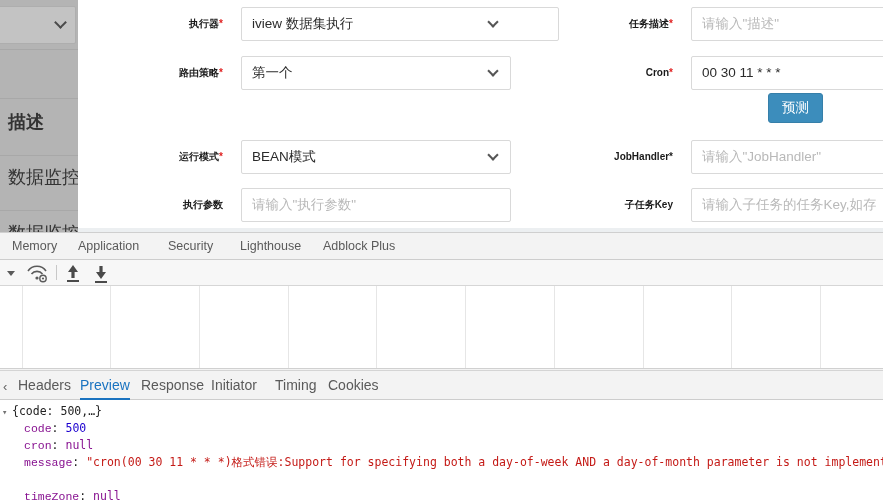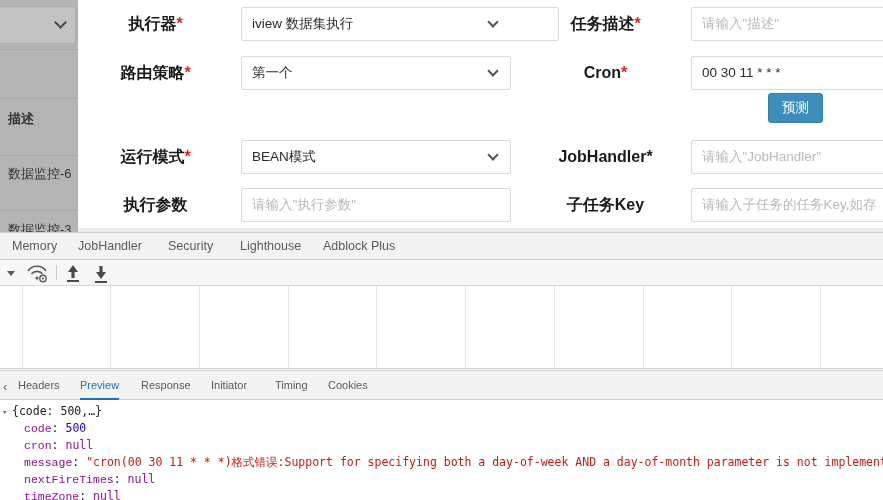--- a/index.html
+++ b/index.html
@@ -28,33 +28,33 @@
     position: absolute; right: 10px; top: 11px;
     width: 9px; height: 9px;
     border-right: 2px solid #4a4a4a; border-bottom: 2px solid #4a4a4a;
     transform: rotate(45deg);
   }
   .behind-hr {
     position: absolute; left: 0; width: 78px; height: 1px; background: #a8a8a8;
   }
   .behind-txt {
     position: absolute; left: 8px;
-    font-size: 13px; color: #333; white-space: nowrap;
+    font-size: 18px; color: #333; white-space: nowrap;
   }
   .behind-txt.bold { font-weight: bold; }
 
   
   .modal {
     position: absolute; left: 78px; top: 0; width: 805px; height: 228px;
     background: #ffffff;
   }
   .form-row { position: absolute; }
   .f-label {
-    position: absolute; text-align: center;
-    font-size: 16px; font-weight: bold; color: #1a1a1a;
+    position: absolute; text-align: right;
+    font-size: 10px; font-weight: bold; color: #1a1a1a;
     line-height: 20px; white-space: nowrap;
   }
   .req { color: #e02020; font-weight: bold; }
   .f-input {
     position: absolute;
     border: 1px solid #d9d9d9; background: #fff; border-radius: 2px;
     height: 34px; line-height: 32px;
     font-size: 13.5px; color: #2b2b2b;
     padding: 0 28px 0 10px; white-space: nowrap; overflow: hidden;
   }
@@ -125,21 +125,21 @@
   .detail-tabbar {
     position: absolute; left: 0; top: 137px; width: 883px; height: 30px;
     background: #f3f3f3; border-top: 1px solid #d4d4d4; border-bottom: 1px solid #cdcdcd;
   }
   .back-arrow {
     position: absolute; left: 3px; top: 8px;
     font-size: 13px; color: #666; cursor: pointer;
   }
   .d-tab {
     position: absolute; top: 0; height: 29px; line-height: 29px;
-    font-size: 11px; color: #5a5a5a; white-space: nowrap; cursor: pointer;
+    font-size: 14px; color: #5a5a5a; white-space: nowrap; cursor: pointer;
   }
   .d-tab.active { color: #1a73c0; border-bottom: 2px solid #1a73c0; }
 
   
   .preview {
     position: absolute; left: 0; top: 168px; width: 883px; height: 100px;
     background: #ffffff;
     font-family: "DejaVu Sans Mono", "Liberation Mono", monospace;
     font-size: 11.5px;
     overflow: hidden;
@@ -236,21 +236,21 @@
       </div>
       <div class="f-input ph" style="left:613px; top:188px; width:270px;">请输入子任务的任务Key,如存</div>
     </div>
   </div>
   <div class="modal-bottom-line"></div>
 
   <div class="devtools">
 
     <div class="dt-tabbar">
       <div class="dt-tab" style="left:12px;">Memory</div>
-      <div class="dt-tab" style="left:78px;">JobHandler</div>
+      <div class="dt-tab" style="left:78px;">Application</div>
       <div class="dt-tab" style="left:168px;">Security</div>
       <div class="dt-tab" style="left:240px;">Lighthouse</div>
       <div class="dt-tab" style="left:323px;">Adblock Plus</div>
     </div>
 
     <div class="dt-toolbar">
       <div class="tb-icon" style="left:2px; width:18px;">
         <svg width="18" height="26" viewBox="0 0 18 26" aria-hidden="true">
           <path d="M5 11 L13 11 L9 16 Z" fill="#5a5a5a"></path>
         </svg>
@@ -313,21 +313,18 @@
       </div>
       <div class="jline" style="top:19px; left:24px;">
         <span class="k">code</span><span class="obj-sum">: </span><span class="v-num">500</span>
       </div>
       <div class="jline" style="top:36px; left:24px;">
         <span class="k">cron</span><span class="obj-sum">: </span><span class="v-null">null</span>
       </div>
       <div class="jline" style="top:53px; left:24px;">
         <span class="k">message</span><span class="obj-sum">: </span><span class="v-str">"cron(00 30 11 * * *)格式错误:Support for specifying both a day-of-week AND a day-of-month parameter is not implemented."</span>
       </div>
-      <div class="jline" style="top:70px; left:24px;">
-        <span class="k">nextFireTimes</span><span class="obj-sum">: </span><span class="v-null">null</span>
-      </div>
       <div class="jline" style="top:87px; left:24px;">
         <span class="k">timeZone</span><span class="obj-sum">: </span><span class="v-null">null</span>
       </div>
     </div>
   </div>
 </div>
 
 </body></html>

